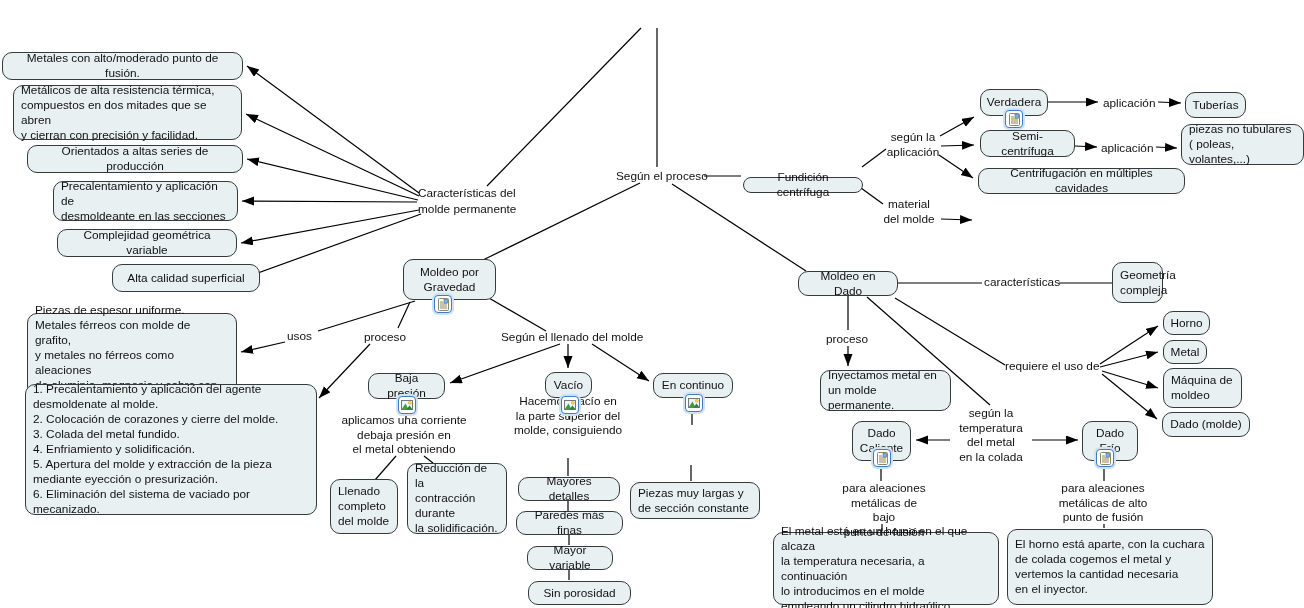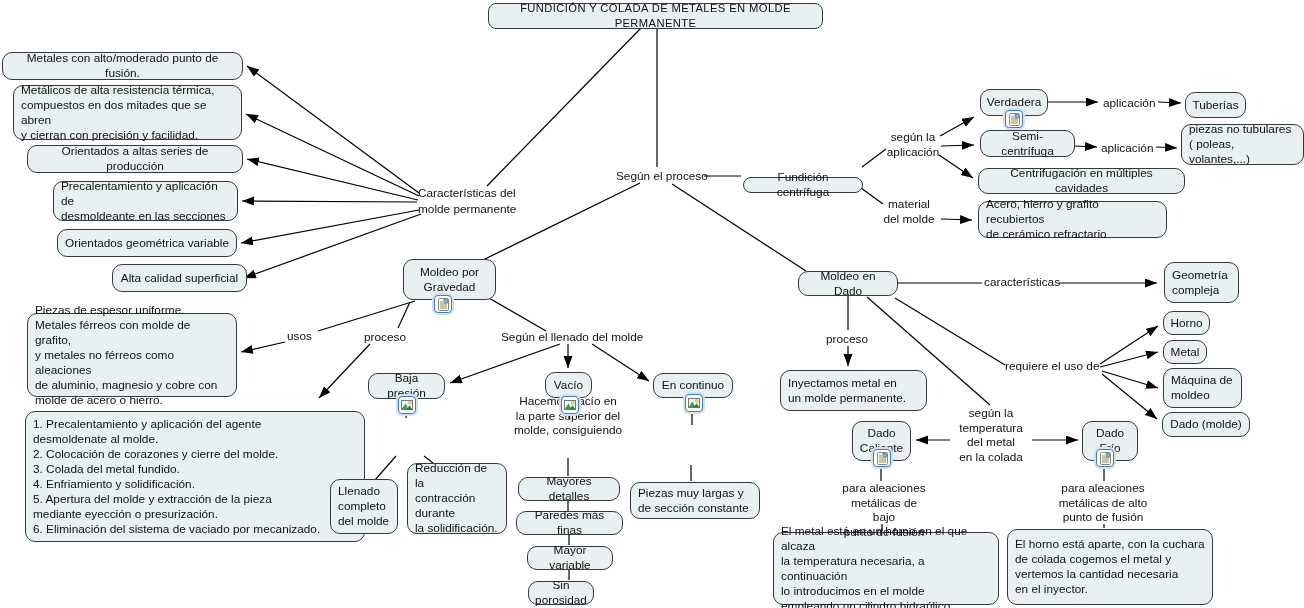--- a/index.html
+++ b/index.html
@@ -79,68 +79,65 @@
       <line x1="867" y1="297" x2="990" y2="405"></line>
       <line x1="950" y1="440" x2="916" y2="440" marker-end="url(#arw)"></line>
       <line x1="1032" y1="440" x2="1078" y2="440" marker-end="url(#arw)"></line>
       <line x1="881" y1="467" x2="881" y2="481"></line>
       <line x1="882" y1="524" x2="882" y2="531"></line>
       <line x1="1104" y1="467" x2="1104" y2="481"></line>
       <line x1="1104" y1="524" x2="1104" y2="528"></line>
     </g>
   </svg>
 
-  <div class="node title" style="left:488px;top:3px;width:335px;height:26px">FUNDICIÓN Y COLADA DE METALES EN MOLDE PERMANENTE</div>
 
   <div class="node" style="left:2px;top:52px;width:241px;height:28px">Metales con alto/moderado punto de fusión.</div>
   <div class="node nl" style="left:13px;top:85px;width:229px;height:55px">Metálicos de alta resistencia térmica,
 compuestos en dos mitades que se abren
 y cierran con precisión y facilidad.</div>
   <div class="node" style="left:27px;top:145px;width:216px;height:28px">Orientados a altas series de producción</div>
   <div class="node nl" style="left:53px;top:181px;width:185px;height:40px">Precalentamiento y aplicación de
 desmoldeante en las secciones</div>
-  <div class="node" style="left:57px;top:229px;width:180px;height:28px">Orientados geométrica variable</div>
-  <div class="node" style="left:112px;top:264px;width:135px;height:28px">Alta calidad superficial</div>
+  <div class="node" style="left:57px;top:229px;width:180px;height:28px">Complejidad geométrica variable</div>
+  <div class="node" style="left:112px;top:264px;width:148px;height:28px">Alta calidad superficial</div>
 
   <div class="node nl" style="left:27px;top:313px;width:210px;height:84px">Piezas de espesor uniforme.
 Metales férreos  con molde de grafito,
 y metales no férreos como aleaciones
 de aluminio, magnesio y cobre con
  molde de acero o hierro.</div>
-  <div class="node nl" style="left:25px;top:411px;width:340px;height:131px">1. Precalentamiento y aplicación del agente
+  <div class="node nl" style="left:25px;top:384px;width:292px;height:131px">1. Precalentamiento y aplicación del agente
 desmoldenate al molde.
 2. Colocación de corazones y cierre del molde.
 3. Colada del metal fundido.
 4. Enfriamiento y solidificación.
 5. Apertura del molde y extracción de la pieza
 mediante eyección o presurización.
 6. Eliminación del sistema de vaciado por mecanizado.</div>
 
   <div class="node" style="left:403px;top:259px;width:93px;height:41px">Moldeo por
 Gravedad</div>
   <div class="node" style="left:743px;top:177px;width:120px;height:16px">Fundición centrífuga</div>
 
   <div class="node" style="left:980px;top:89px;width:68px;height:27px">Verdadera</div>
   <div class="node" style="left:1185px;top:92px;width:61px;height:26px">Tuberías</div>
   <div class="node" style="left:980px;top:130px;width:95px;height:27px">Semi-centrífuga</div>
   <div class="node nl" style="left:1181px;top:124px;width:123px;height:41px">piezas no tubulares
 ( poleas, volantes,...)</div>
   <div class="node" style="left:978px;top:168px;width:207px;height:26px">Centrifugación en múltiples cavidades</div>
-  <div class="node nl" style="left:978px;top:201px;width:189px;height:37px">Acero, hierro y grafito recubiertos
-de cerámico refractario</div>
 
   <div class="node" style="left:798px;top:271px;width:100px;height:25px">Moldeo en Dado</div>
-  <div class="node nl" style="left:1164px;top:262px;width:75px;height:41px">Geometría
+  <div class="node nl" style="left:1112px;top:262px;width:51px;height:41px">Geometría
 compleja</div>
   <div class="node" style="left:1163px;top:311px;width:47px;height:24px">Horno</div>
   <div class="node" style="left:1163px;top:340px;width:44px;height:24px">Metal</div>
   <div class="node nl" style="left:1163px;top:368px;width:79px;height:40px">Máquina de
 moldeo</div>
   <div class="node" style="left:1162px;top:412px;width:88px;height:25px">Dado (molde)</div>
-  <div class="node nl" style="left:780px;top:370px;width:147px;height:41px">Inyectamos metal en
+  <div class="node nl" style="left:820px;top:370px;width:131px;height:41px">Inyectamos metal en
 un molde permanente.</div>
   <div class="node" style="left:852px;top:421px;width:59px;height:40px">Dado
 Caliente</div>
   <div class="node" style="left:1082px;top:421px;width:56px;height:40px">Dado
 Frío</div>
   <div class="node nl" style="left:773px;top:532px;width:226px;height:73px">El metal está en un horno en el que alcaza
 la temperatura necesaria, a continuación
 lo introducimos en el molde
 empleando un cilindro hidraúlico.</div>
   <div class="node nl" style="left:1007px;top:529px;width:206px;height:76px">El horno está aparte, con la cuchara
@@ -154,36 +151,39 @@
   <div class="node nl" style="left:330px;top:479px;width:68px;height:55px">Llenado
 completo
 del molde</div>
   <div class="node nl" style="left:407px;top:463px;width:100px;height:71px">Reducción de la
 contracción
 durante
 la solidificación.</div>
   <div class="node" style="left:518px;top:477px;width:102px;height:24px">Mayores detalles</div>
   <div class="node" style="left:516px;top:511px;width:107px;height:24px">Paredes más finas</div>
   <div class="node" style="left:527px;top:546px;width:86px;height:24px">Mayor variable</div>
-  <div class="node" style="left:528px;top:581px;width:66px;height:24px">Sin porosidad</div>
+  <div class="node" style="left:528px;top:581px;width:103px;height:24px">Sin porosidad</div>
   <div class="node nl" style="left:630px;top:482px;width:130px;height:37px">Piezas muy largas y
 de sección constante</div>
 
   <div class="lbl ll" style="left:418px;top:186px">Características del
 molde permanente</div>
   <div class="lbl" style="left:616px;top:169px">Según el proceso</div>
   <div class="lbl" style="left:884px;top:130px;width:58px">según la
 aplicación</div>
   <div class="lbl" style="left:880px;top:197px;width:58px">material
 del molde</div>
   <div class="lbl" style="left:1103px;top:96px">aplicación</div>
   <div class="lbl" style="left:1101px;top:141px">aplicación</div>
   <div class="lbl" style="left:287px;top:329px">usos</div>
   <div class="lbl" style="left:364px;top:330px">proceso</div>
   <div class="lbl" style="left:501px;top:330px">Según el llenado del molde</div>
+  <div class="lbl" style="left:340px;top:413px;width:128px">aplicamos una corriente
+debaja presión en
+el metal obteniendo</div>
   <div class="lbl" style="left:508px;top:394px;width:120px">Hacemos vacío en
 la parte superior del
 molde, consiguiendo</div>
   <div class="lbl" style="left:984px;top:275px">características</div>
   <div class="lbl" style="left:826px;top:332px">proceso</div>
   <div class="lbl" style="left:1005px;top:359px">requiere el uso de</div>
   <div class="lbl" style="left:950px;top:406px;width:82px">según la
 temperatura
 del metal
 en la colada</div>

